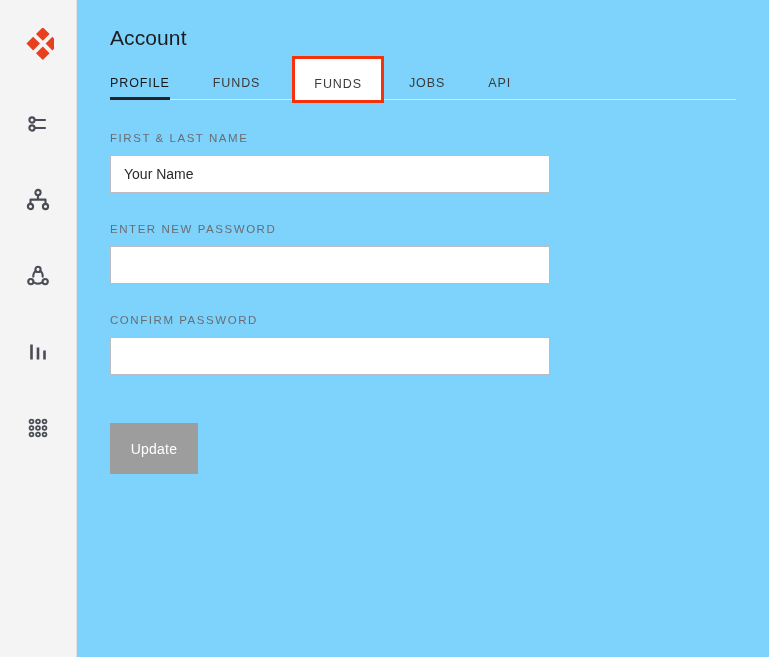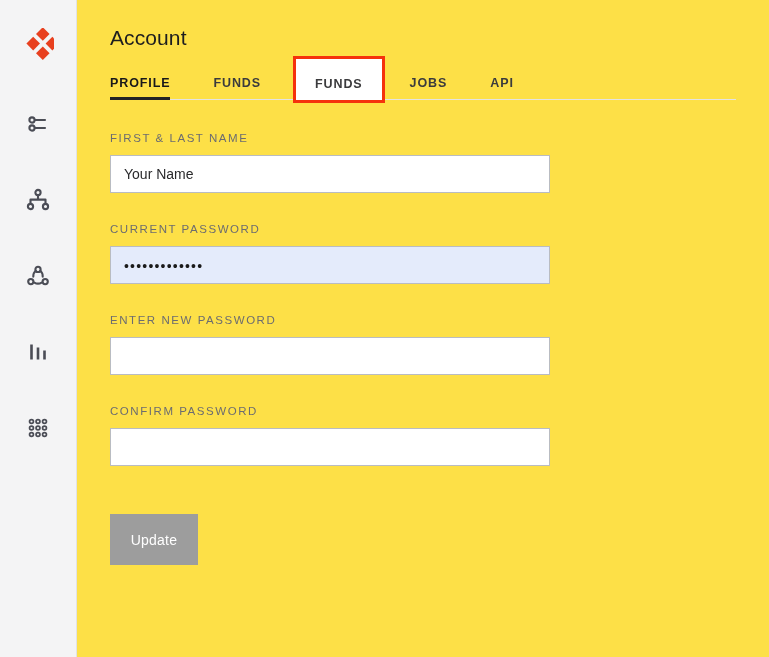--- a/index.html
+++ b/index.html
@@ -40,21 +40,21 @@
     display: flex; align-items: center; justify-content: center;
     margin-bottom: 32px;
     cursor: pointer;
   }
   .side-item svg { display: block; }
 
   
   .main {
     flex: 1;
     height: 657px;
-    background: #fde047;
+    background: #7dd3fc;
     padding: 26px 0 0 33px;
     position: relative;
   }
   .page-title {
     font-size: 21px;
     font-weight: 400;
     color: #1d1d1f;
     letter-spacing: 0.1px;
     margin: 0 0 20px 0;
   }
@@ -64,21 +64,21 @@
     position: relative;
     display: flex;
     align-items: flex-end;
     height: 30px;
     margin-right: 33px;
     border-bottom: 1px solid #e3e3e3;
   }
   .tab {
     position: relative;
     font-size: 12.5px;
-    font-weight: 700;
+    font-weight: 400;
     letter-spacing: 0.9px;
     color: #3b3b3d;
     padding: 0 0 9px 0;
     margin-right: 43px;
     cursor: pointer;
     white-space: nowrap;
   }
   .tab:last-child { margin-right: 0; text-align: right; }
   .tab.active { color: #18181a; }
   .tab.active::after {
@@ -263,24 +263,20 @@
     </div>
 
     <div class="form-wrap">
 
 
       <div class="field">
         <label class="field-label">FIRST &amp; LAST NAME</label>
         <input class="field-input" type="text" value="Your Name" style="">
       </div>
 
-      <div class="field">
-        <label class="field-label">CURRENT PASSWORD</label>
-        <div class="pw-dots">•••••••••••••</div>
-      </div>
 
       <div class="field">
         <label class="field-label">ENTER NEW PASSWORD</label>
         <input class="field-input" type="password" value="" style="">
       </div>
 
       <div class="field">
         <label class="field-label">CONFIRM PASSWORD</label>
         <input class="field-input" type="password" value="" style="">
       </div>

